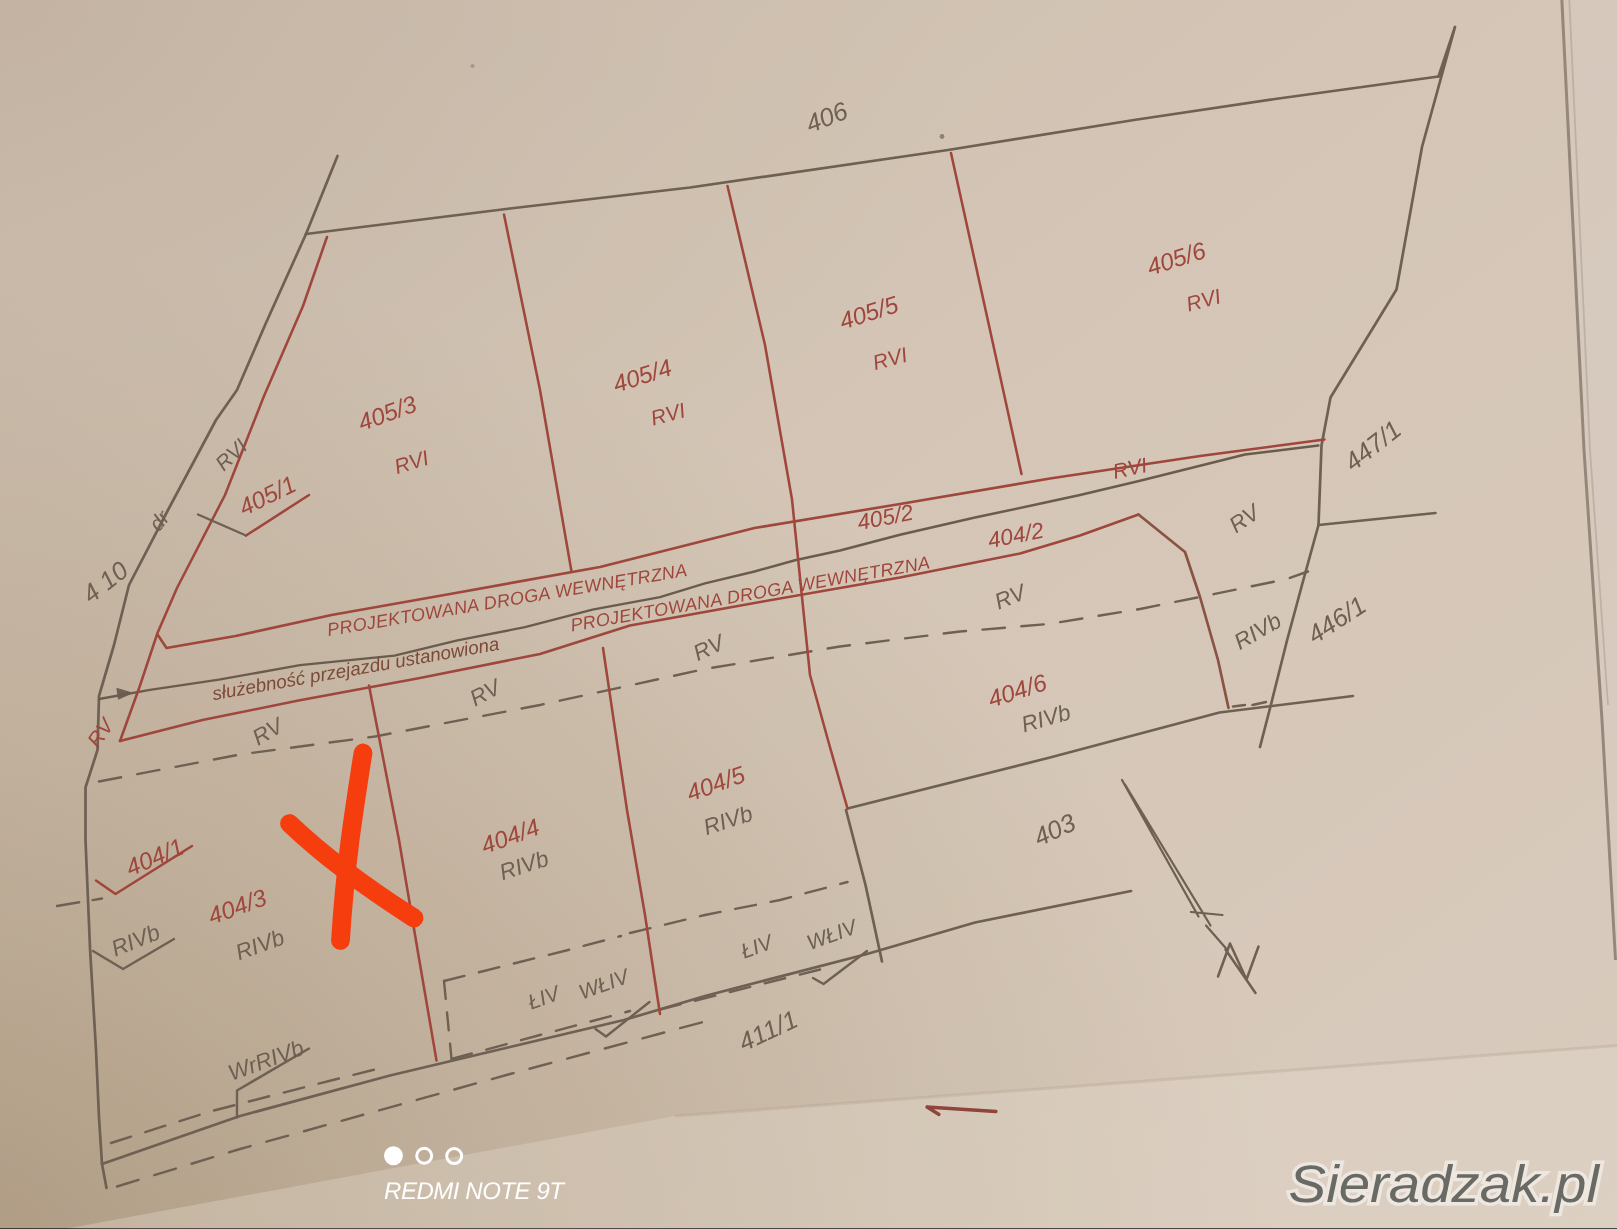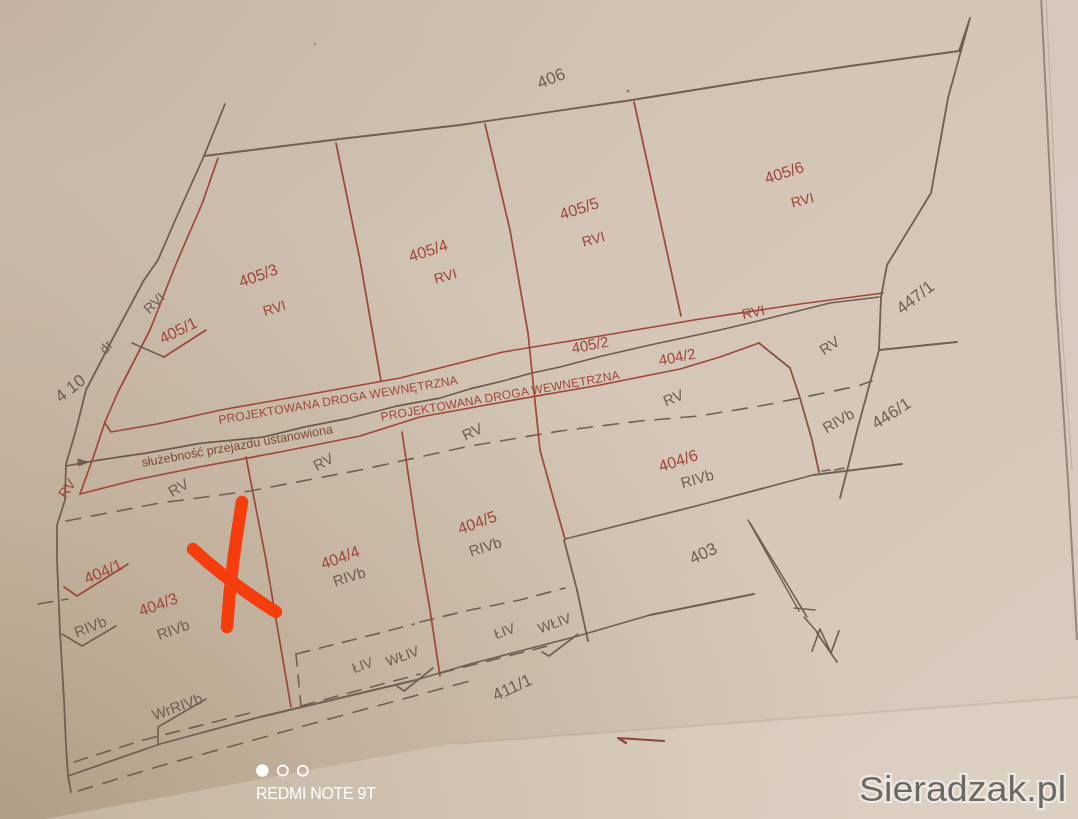--- a/index.html
+++ b/index.html
@@ -1,16 +1,16 @@
 <!DOCTYPE html>
 <html><head>
 <meta charset="utf-8">
 <style>
   html,body{margin:0;padding:0;background:#000;}
-  #stage{position:relative;width:1078px;height:819px;overflow:hidden;font-family:"Liberation Sans",sans-serif;}
+  #stage{position:relative;width:1078px;height:819px;overflow:hidden;font-family:"Liberation Sans",sans-serif;font-style:italic;}
   svg{display:block}
   text{font-family:"Liberation Sans",sans-serif;}
 </style>
 </head>
 <body>
 <div id="stage">
 <svg width="1078" height="819" viewBox="0 0 1078 819">
 <defs>
   <linearGradient id="paper" x1="0" y1="0" x2="1" y2="1">
     <stop offset="0" stop-color="#ccbdaf"></stop>

